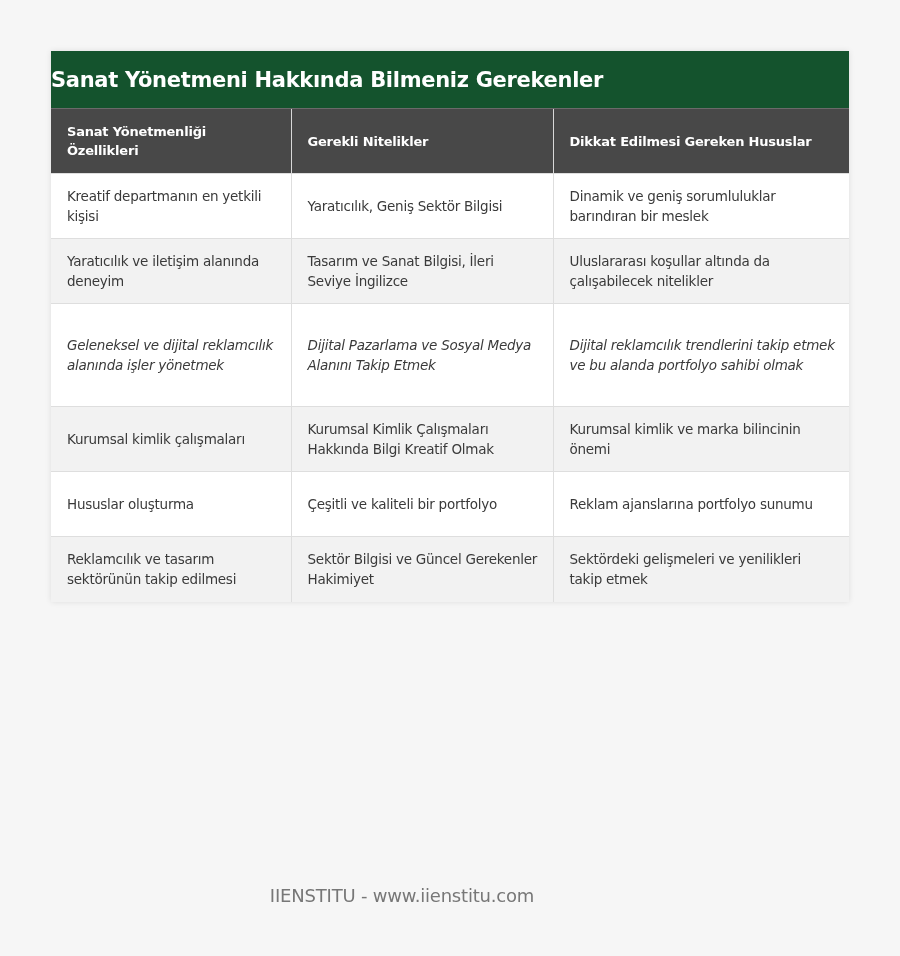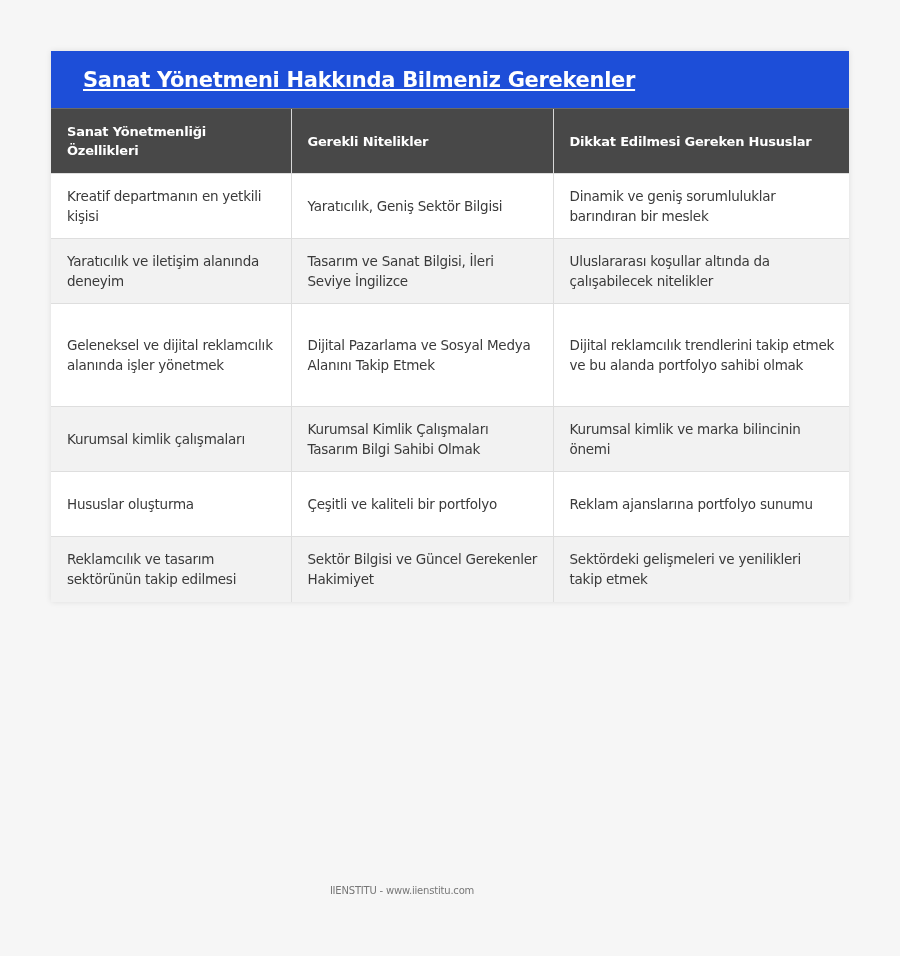--- a/index.html
+++ b/index.html
@@ -12,31 +12,30 @@
     }
     .wrap {
       position: absolute;
       left: 51px;
       top: 51px;
       width: 798px;
       box-shadow: 0 0 6px rgba(0,0,0,0.10);
       background: #ffffff;
     }
     .title-bar {
-      background: #1d4ed8;
+      background: #14532d;
       color: #ffffff;
       height: 57px;
       display: flex;
       align-items: center;
-      padding-left: 32px;
+      padding-left: 0;
       font-size: 21px;
       font-weight: bold;
       letter-spacing: -0.3px;
       border-bottom: 1px solid #6a6a6a;
-      text-decoration: underline;
     }
     table {
       width: 798px;
       border-collapse: collapse;
       table-layout: fixed;
     }
     col.c1 { width: 240px; }
     col.c2 { width: 262px; }
     col.c3 { width: 296px; }
     thead th {
@@ -57,30 +56,30 @@
       color: #3a3a3a;
       padding: 0 14px 0 16px;
       line-height: 20px;
       border-right: 1px solid #dedede;
       border-top: 1px solid #dedede;
       vertical-align: middle;
       letter-spacing: -0.25px;
     }
     tbody td:last-child { border-right: none; margin-left: 8px; }
     tbody tr { height: 65px; }
-    tbody tr.tall { height: 103px; }
+    tbody tr.tall { height: 103px; font-style: italic; }
     tbody tr:nth-child(odd) td { background: #ffffff; }
     tbody tr:nth-child(even) td { background: #f2f2f2; }
     .footer {
       position: absolute;
       top: 885px;
       left: 0;
       width: 804px;
       text-align: center;
-      font-size: 10px;
+      font-size: 18px;
       color: #777777;
       letter-spacing: -0.2px;
     }
   </style>
 </head>
 <body>
 
 <div class="wrap">
   <div class="title-bar">Sanat Yönetmeni Hakkında Bilmeniz Gerekenler</div>
   <table>
@@ -107,21 +106,21 @@
         <td>Tasarım ve Sanat Bilgisi, İleri Seviye İngilizce</td>
         <td>Uluslararası koşullar altında da çalışabilecek nitelikler</td>
       </tr>
       <tr class="tall">
         <td>Geleneksel ve dijital reklamcılık alanında işler yönetmek</td>
         <td>Dijital Pazarlama ve Sosyal Medya Alanını Takip Etmek</td>
         <td>Dijital reklamcılık trendlerini takip etmek ve bu alanda portfolyo sahibi olmak</td>
       </tr>
       <tr>
         <td>Kurumsal kimlik çalışmaları</td>
-        <td>Kurumsal Kimlik Çalışmaları Tasarım Bilgi Sahibi Olmak</td>
+        <td>Kurumsal Kimlik Çalışmaları Hakkında Bilgi Kreatif Olmak</td>
         <td>Kurumsal kimlik ve marka bilincinin önemi</td>
       </tr>
       <tr>
         <td>Hususlar oluşturma</td>
         <td>Çeşitli ve kaliteli bir portfolyo</td>
         <td>Reklam ajanslarına portfolyo sunumu</td>
       </tr>
       <tr>
         <td>Reklamcılık ve tasarım sektörünün takip edilmesi</td>
         <td>Sektör Bilgisi ve Güncel Gerekenler Hakimiyet</td>

